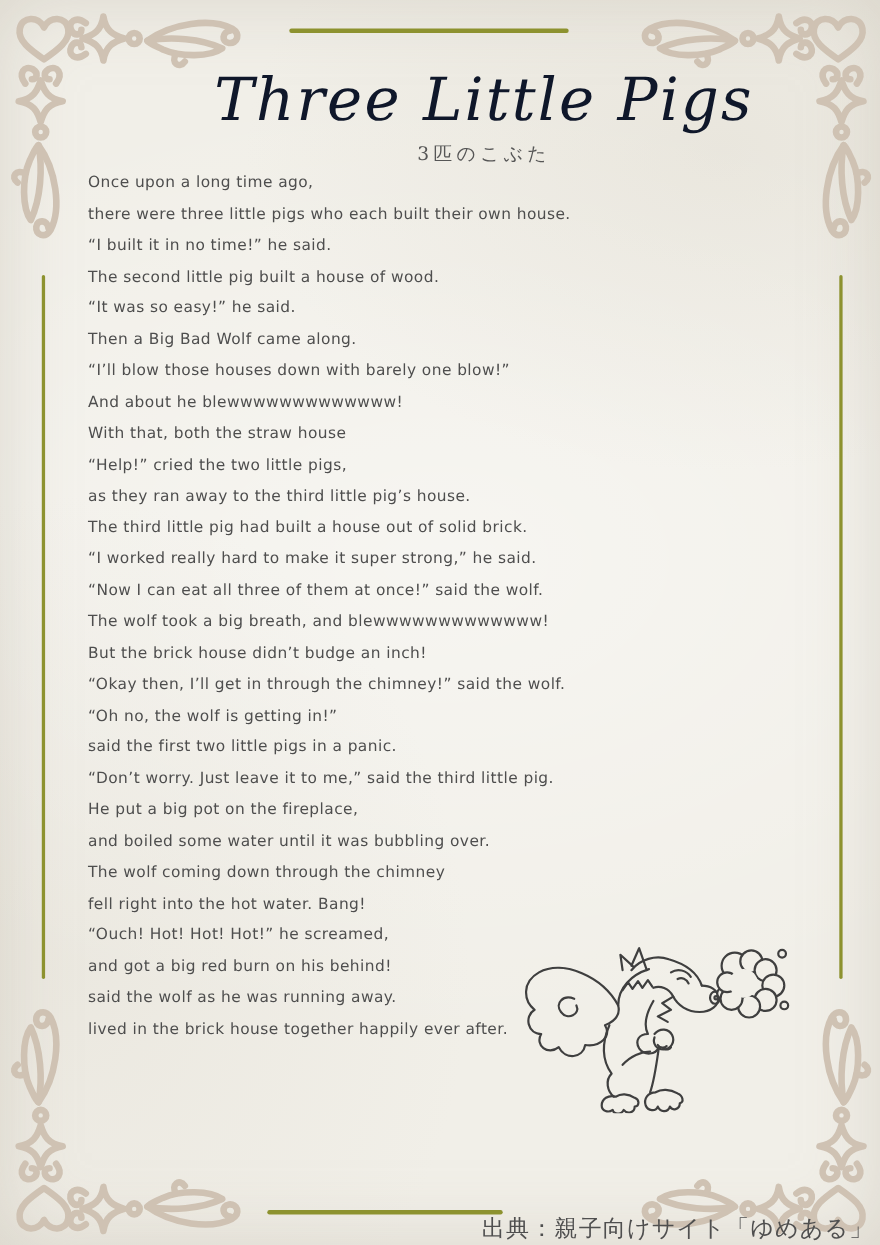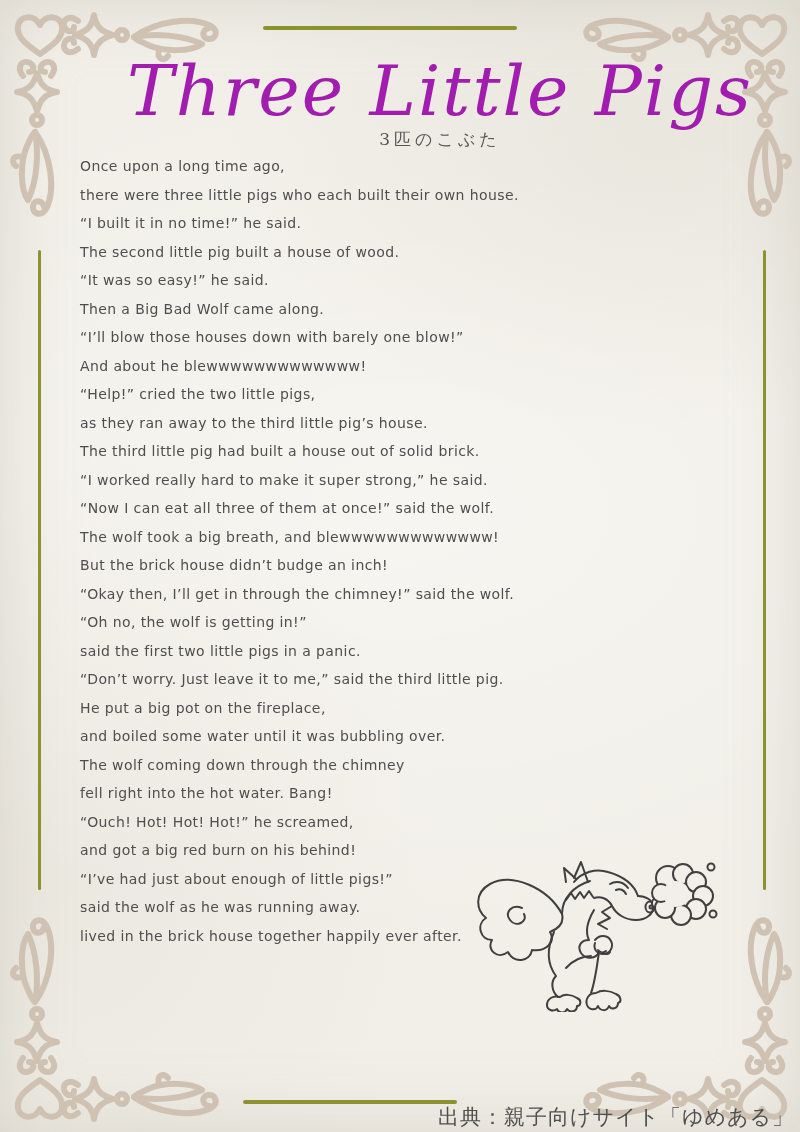--- a/index.html
+++ b/index.html
@@ -9,21 +9,21 @@
     background-image:
       radial-gradient(ellipse 620px 420px at 82% 12%, rgba(213,207,193,.28), transparent 70%),
       radial-gradient(ellipse 520px 620px at 8% 78%, rgba(215,209,196,.22), transparent 70%),
       radial-gradient(ellipse 900px 560px at 50% 45%, rgba(255,255,255,.40), transparent 78%);
     box-shadow: inset 0 0 70px rgba(178,170,152,.35);
     font-family:"DejaVu Sans","Liberation Sans",sans-serif;
   }
   .title-block{position:absolute;left:80px;top:62px;width:720px;text-align:center;}
   .title{
     font-family:"DejaVu Serif","Liberation Serif",serif;font-style:italic;
-    font-size:70px;line-height:58px;color:#a21caf;letter-spacing:2px;
+    font-size:54px;line-height:58px;color:#0f172a;letter-spacing:2px;
   }
   .subtitle{
     font-family:"DejaVu Serif","Liberation Serif",serif;
     font-size:17px;color:#565656;letter-spacing:4px;margin-top:8px;
   }
   .story{position:absolute;left:80px;top:152px;width:660px;}
   .story p{
     margin:0;font-size:14px;line-height:28.5px;color:#4e4e4e;letter-spacing:.4px;
     white-space:nowrap;
   }
@@ -90,38 +90,38 @@
 
 <div class="story">
   <p>Once upon a long time ago,</p>
   <p>there were three little pigs who each built their own house.</p>
   <p>“I built it in no time!” he said.</p>
   <p>The second little pig built a house of wood.</p>
   <p>“It was so easy!” he said.</p>
   <p>Then a Big Bad Wolf came along.</p>
   <p>“I’ll blow those houses down with barely one blow!”</p>
   <p>And about he blewwwwwwwwwwwww!</p>
+  <p>With that, both the straw house</p>
   <p>“Help!” cried the two little pigs,</p>
   <p>as they ran away to the third little pig’s house.</p>
   <p>The third little pig had built a house out of solid brick.</p>
   <p>“I worked really hard to make it super strong,” he said.</p>
   <p>“Now I can eat all three of them at once!” said the wolf.</p>
   <p>The wolf took a big breath, and blewwwwwwwwwwwww!</p>
   <p>But the brick house didn’t budge an inch!</p>
   <p>“Okay then, I’ll get in through the chimney!” said the wolf.</p>
   <p>“Oh no, the wolf is getting in!”</p>
   <p>said the first two little pigs in a panic.</p>
   <p>“Don’t worry. Just leave it to me,” said the third little pig.</p>
   <p>He put a big pot on the fireplace,</p>
   <p>and boiled some water until it was bubbling over.</p>
   <p>The wolf coming down through the chimney</p>
   <p>fell right into the hot water. Bang!</p>
   <p>“Ouch! Hot! Hot! Hot!” he screamed,</p>
   <p>and got a big red burn on his behind!</p>
-  <p>“I’ve had just about enough of little pigs!”</p>
   <p>said the wolf as he was running away.</p>
   <p>lived in the brick house together happily ever after.</p>
 </div>
 
 <svg class="wolf" viewBox="0 0 270 160">
   <g stroke="#3f3f3f" stroke-width="2" fill="none" stroke-linecap="round" stroke-linejoin="round">
     <path d="M112,62 C98,36 62,20 40,32 C24,41 26,58 36,66 C26,72 30,88 42,88 C36,98 48,108 58,100 C64,112 80,110 82,98 C96,100 106,90 100,80 C110,76 114,70 112,62 Z"></path>
     <path d="M72,56 C62,52 54,60 60,68 C66,76 78,70 74,62"></path>
     <path d="M112,62 C112,46 124,34 140,29"></path>
     <path d="M116,48 L121,41 L125,47 L130,40 L134,46 L139,39 L143,45"></path>

